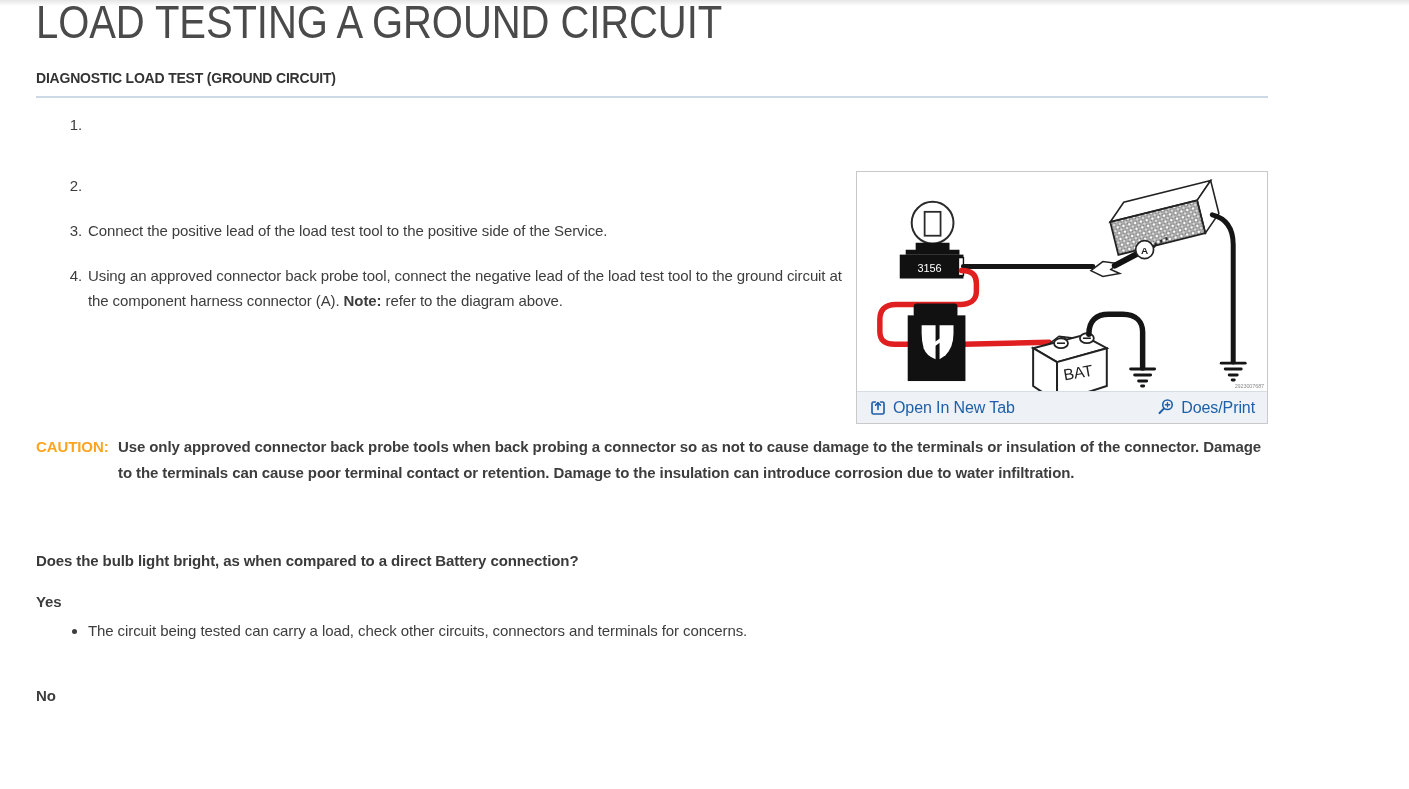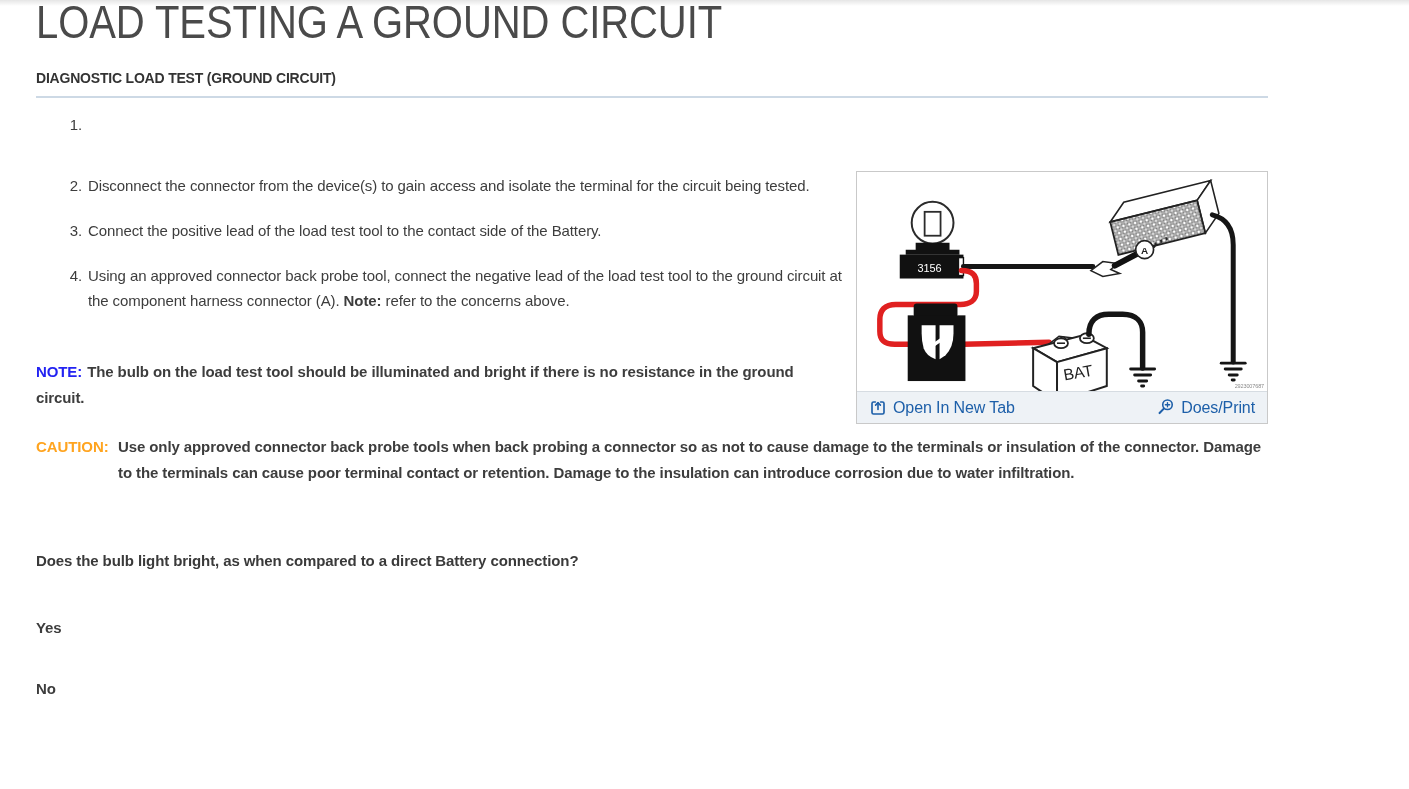--- a/index.html
+++ b/index.html
@@ -45,21 +45,21 @@
 
   .note{margin:46px 0 0; font-size:15px; line-height:26px; font-weight:700;}
   .note .note-label{color:var(--note-blue); margin-right:5px;}
 
   .caution{clear:right; position:relative; margin:22px 0 0; padding-left:82px;
     font-size:15px; line-height:26px; font-weight:700;}
   .caution .caution-label{position:absolute; left:0; top:0; color:var(--caution-orange);}
 
   h3.question{margin:66px 0 0; font-size:15px; font-weight:700; color:#3a3a3a;
     }
-  .answer{margin-top:50px;}
+  .answer{margin-top:24px;}
   .answer.no-block{margin-top:44px;}
   .answer h4{margin:0 0 8px; font-size:15px; font-weight:700;}
   .answer ul{margin:0; padding-left:52px; list-style:disc;}
   .answer li{font-size:15px; line-height:25px;}
 
   svg text{font-family:"Liberation Sans", sans-serif;}
 </style>
 </head>
 <body>
 
@@ -182,46 +182,45 @@
                 <path d="M14.5 5.8 v5.4 M11.8 8.5 h5.4" stroke-width="1.7"></path>
                 <path d="M9.9 13.4 L4.5 19" stroke-width="2.6"></path>
               </svg>
             </span>
             <span>Does/Print</span>
           </a>
         </div>
       </div>
 
       <span class="num">2.</span>
-      <span>Disconnect the connector from the device(s) to gain access and isolate the terminal for the circuit being tested.</span>
     </div>
 
     <div class="step">
       <span class="num">3.</span>
-      <span>Connect the positive lead of the load test tool to the contact side of the Battery.</span>
+      <span>Connect the positive lead of the load test tool to the positive side of the Service.</span>
     </div>
 
     <div class="step">
       <span class="num">4.</span>
-      <span>Using an approved connector back probe tool, connect the negative lead of the load test tool to the ground circuit at the component harness connector (A). </span><span class="b">Note:</span><span> refer to the concerns above.</span>
-    </div>
-  </div>
-
-  <p class="note">
-    <span class="note-label">NOTE:</span><span>The bulb on the load test tool should be illuminated and bright if there is no resistance in the ground circuit.</span>
-  </p>
+      <span>Using an approved connector back probe tool, connect the negative lead of the load test tool to the ground circuit at the component harness connector (A). </span><span class="b">Note:</span><span> refer to the diagram above.</span>
+    </div>
+  </div>
+
 
   <div class="caution">
     <span class="caution-label">CAUTION:</span>
     <span>Use only approved connector back probe tools when back probing a connector so as not to cause damage to the terminals or insulation of the connector. Damage to the terminals can cause poor terminal contact or retention. Damage to the insulation can introduce corrosion due to water infiltration.</span>
   </div>
 
   <h3 class="question">Does the bulb light bright, as when compared to a direct Battery connection?</h3>
 
   <div class="answer yes-block">
     <h4>Yes</h4>
+    <ul>
+      <li>The circuit being tested can carry a load, check other circuits, connectors and terminals for concerns.</li>
+    </ul>
   </div>
 
   <div class="answer no-block">
     <h4>No</h4>
   </div>
 
 </div>
 
 </body></html>

